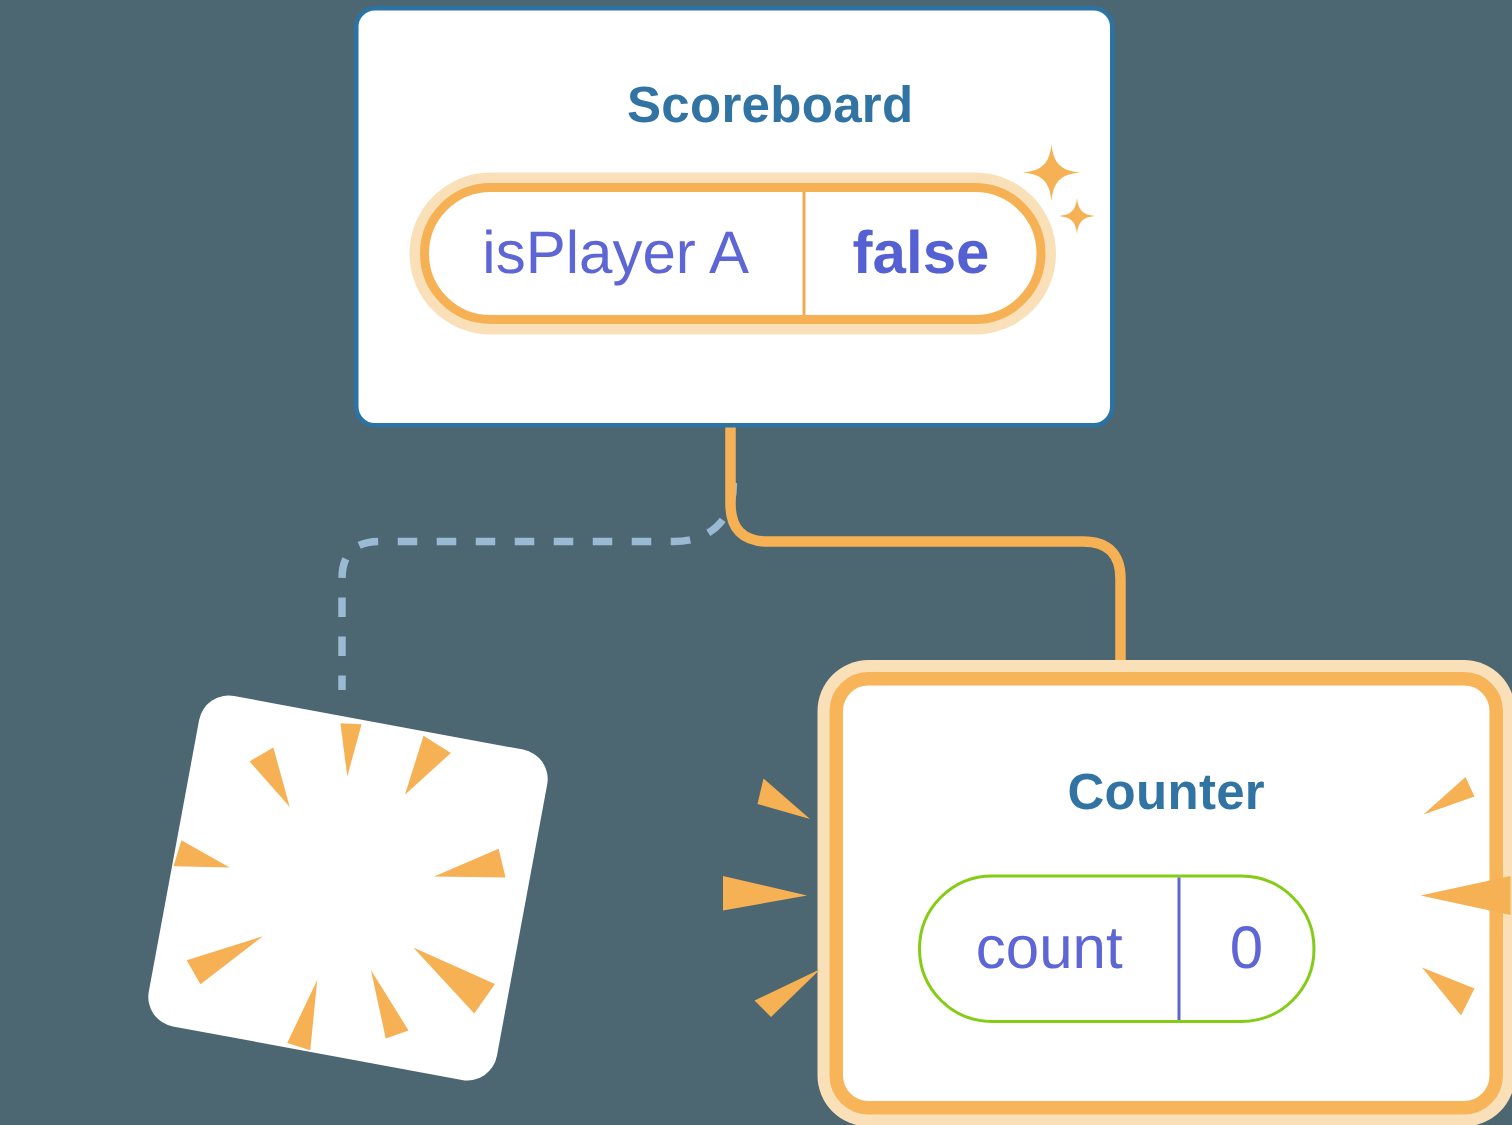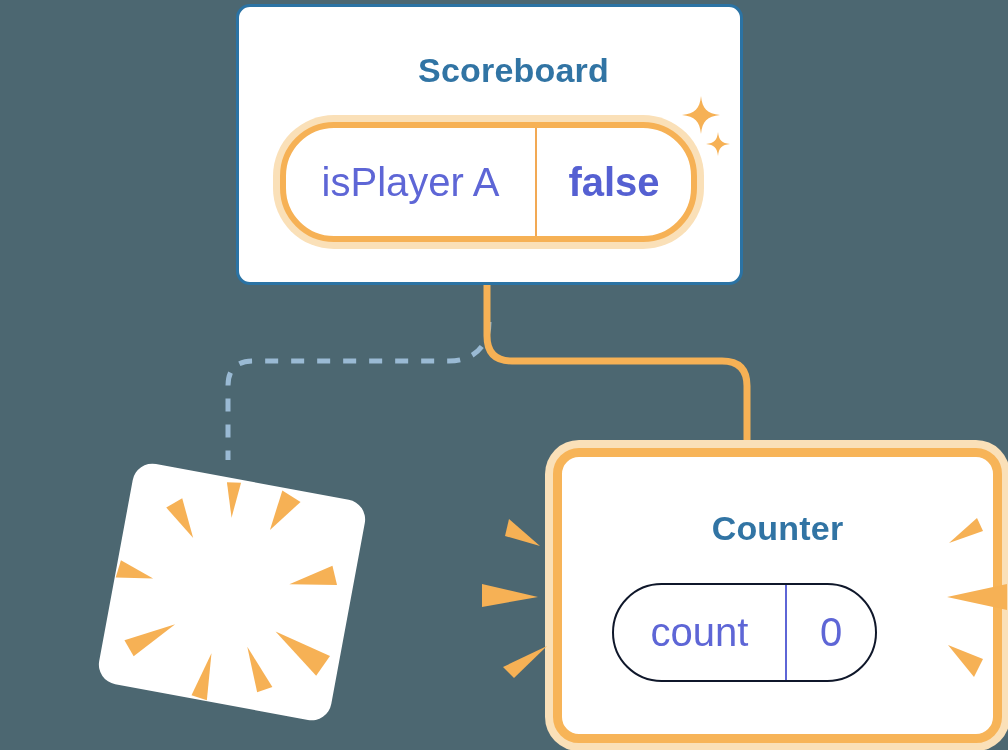--- a/index.html
+++ b/index.html
@@ -63,33 +63,33 @@
     font-size: 40px;
     color: #5E66D6;
   }
   .pill .cell {
     display: flex;
     align-items: center;
     justify-content: center;
   }
   .state-pill-orange {
     left: 41px; top: 115px;
-    width: 417px; height: 120px;
+    width: 417px; height: 94px;
     border: 6px solid #F6B155;
     border-radius: 54px;
     box-shadow: 0 0 0 7px #FAE0B8;
   }
   .state-pill-orange .cell-key { width: 249px; }
   .state-pill-orange .divider { width: 2px; background: #F2A954; }
   .state-pill-orange .cell-value { flex: 1; font-weight: 700; color: #5560D2; }
 
   .state-pill-purple {
     left: 50px; top: 126px;
     width: 265px; height: 99px;
-    border: 2px solid #0f172a;
+    border: 2px solid #84cc16;
     border-radius: 50px;
   }
   .state-pill-purple .cell-key { width: 171px; }
   .state-pill-purple .divider { width: 2px; background: #5E66D6; }
   .state-pill-purple .cell-value { flex: 1; }
 
   .removed-card {
     left: 114px; top: 480px;
     width: 236px; height: 224px;
     border-radius: 20px;

